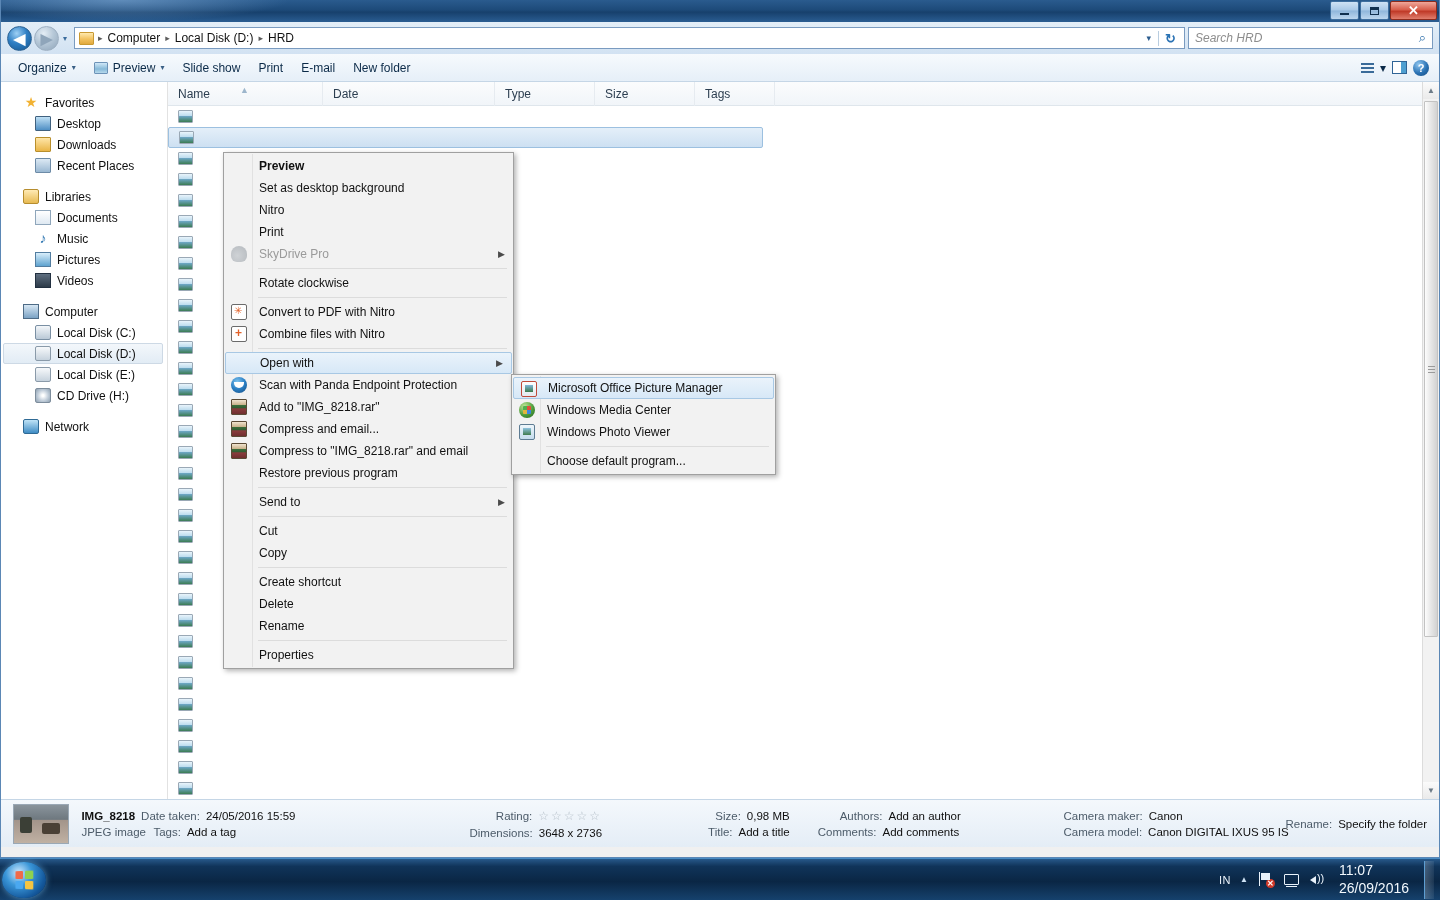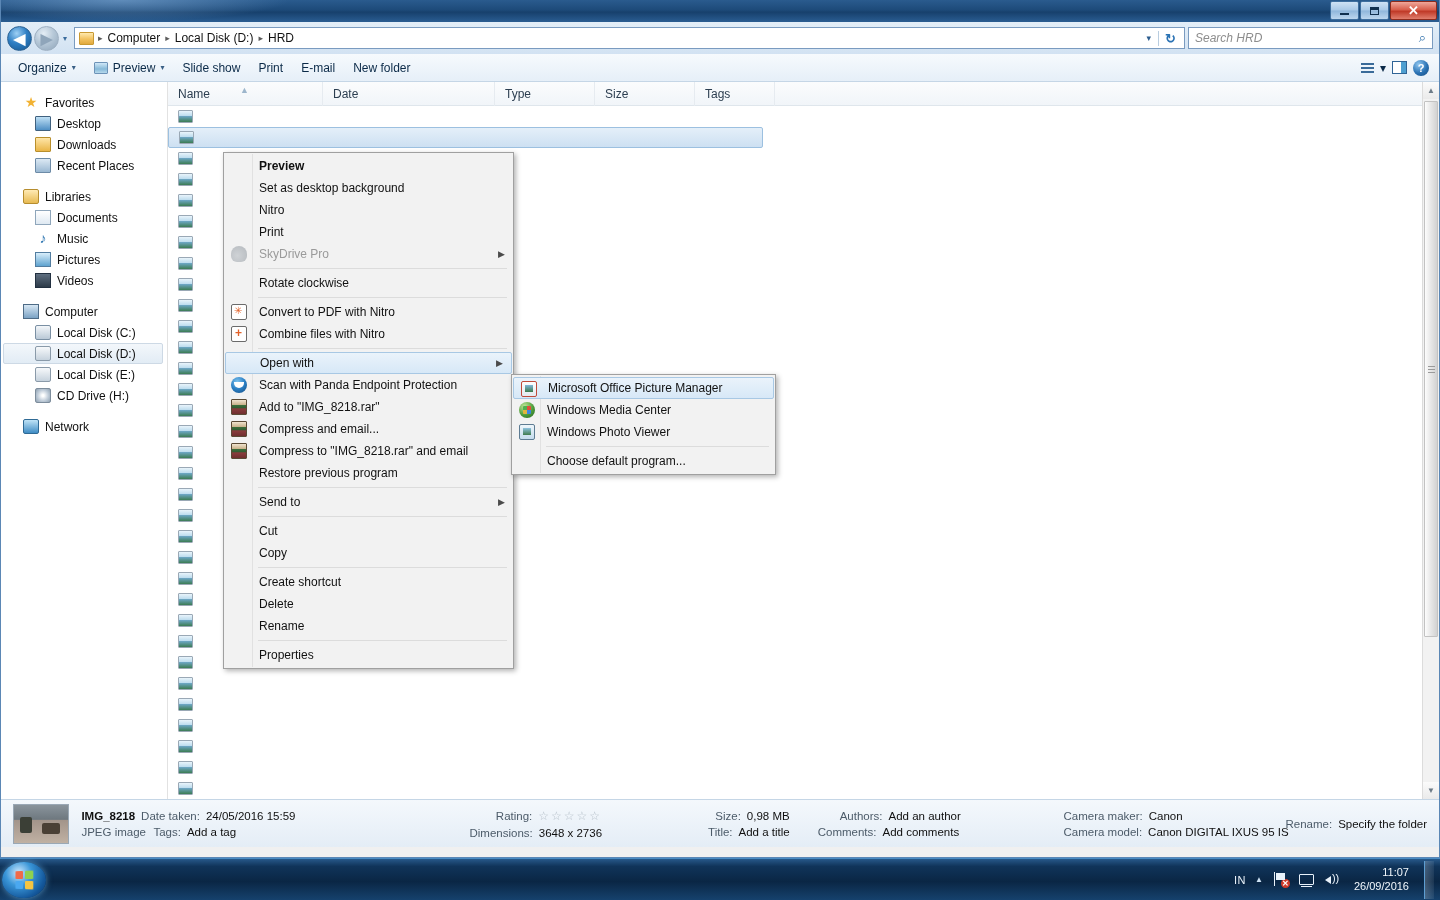--- a/index.html
+++ b/index.html
@@ -351,21 +351,21 @@
   .ic-flag { }
   .ic-flag::before { content:""; position:absolute; left:2px; top:0; width:1.5px; height:14px; background:#e9f2fa; }
   .ic-flag::after { content:""; position:absolute; left:4px; top:1px; width:9px; height:7px; background:#e9f2fa; }
   .ic-flag b { position:absolute; right:-1px; bottom:-1px; width:9px; height:9px; border-radius:50%; background:#d03a2a; color:#fff;
     font-size:8px; line-height:9px; text-align:center; font-weight:bold; }
   .ic-net::before { content:""; position:absolute; left:1px; top:2px; width:13px; height:9px; border:1.5px solid #e9f2fa; border-radius:1px; }
   .ic-net::after { content:""; position:absolute; left:3px; bottom:0px; width:11px; height:1.5px; background:#e9f2fa; }
   .ic-vol::before { content:""; position:absolute; left:1px; top:4px; width:0; height:0;
     border-top:4px solid transparent; border-bottom:4px solid transparent; border-right:6px solid #e9f2fa; }
   .ic-vol::after { content:"))"; position:absolute; left:8px; top:0px; color:#e9f2fa; font-size:11px; }
-  .clock { display: flex; flex-direction: column; align-items: flex-end; line-height: 1.25; color: #f2f8fd; font-size: 11px; padding-left: 4px; }
+  .clock { display: flex; flex-direction: column; align-items: flex-start; line-height: 1.25; color: #f2f8fd; font-size: 14px; padding-left: 4px; }
   .showdesk { width: 10px; height: 38px; margin-left: 6px;
     background: linear-gradient(90deg, rgba(255,255,255,.22), rgba(255,255,255,.07)); border-left: 1px solid #5d9ed2; }
 </style>
 </head>
 <body>
 
 <div class="screen">
   <div class="desktop"></div>
 
   <div class="window">

